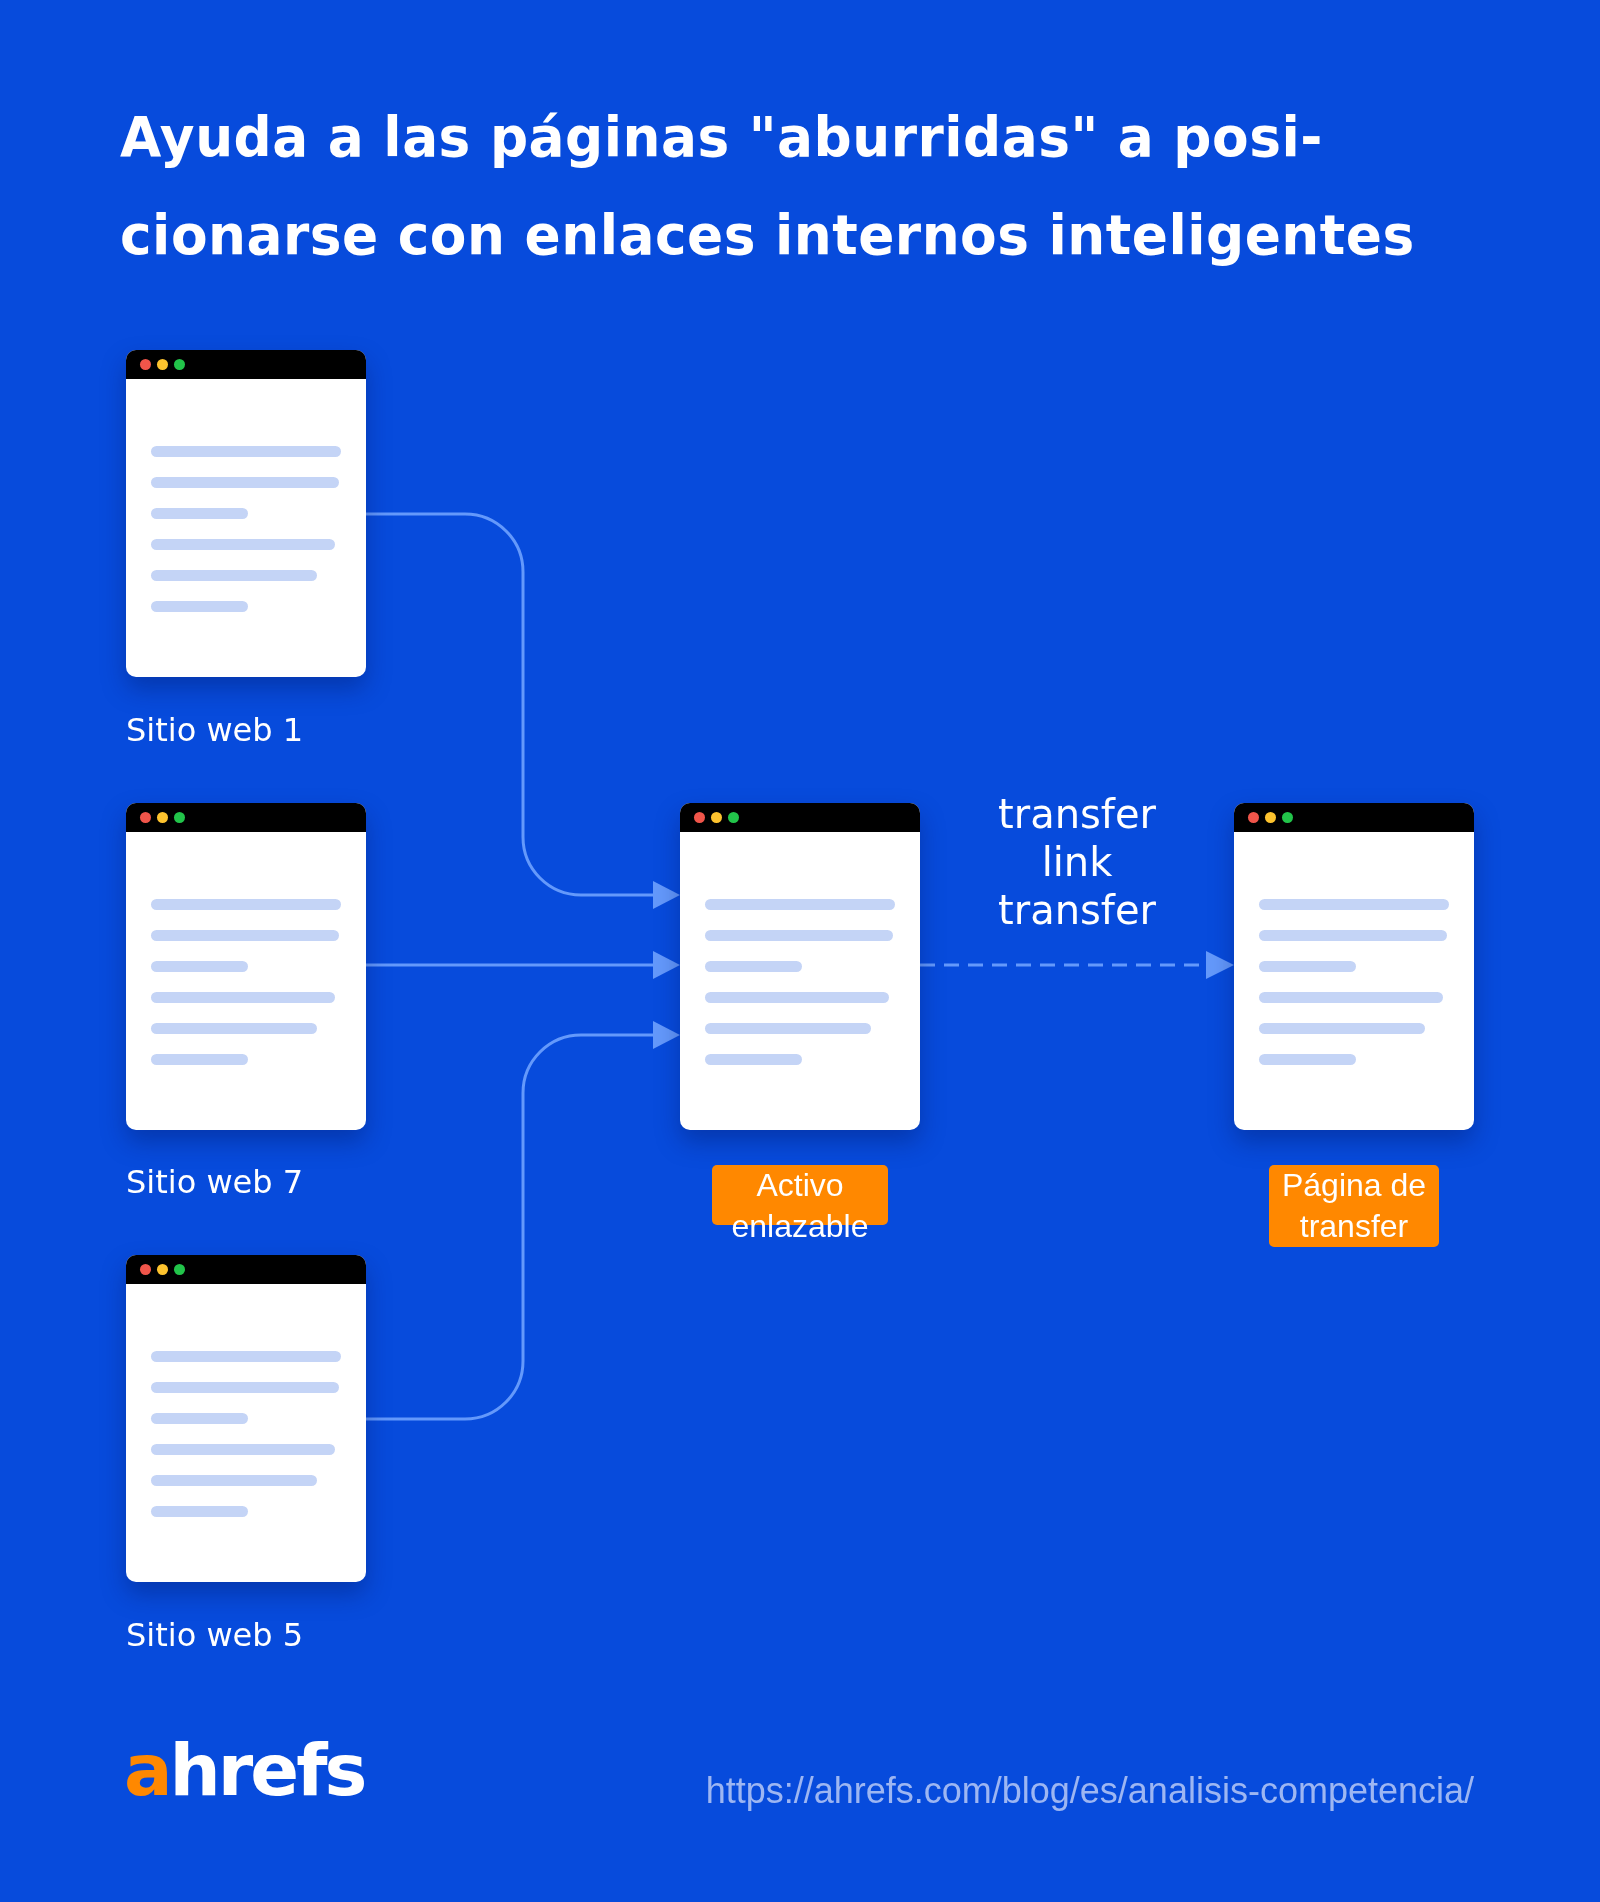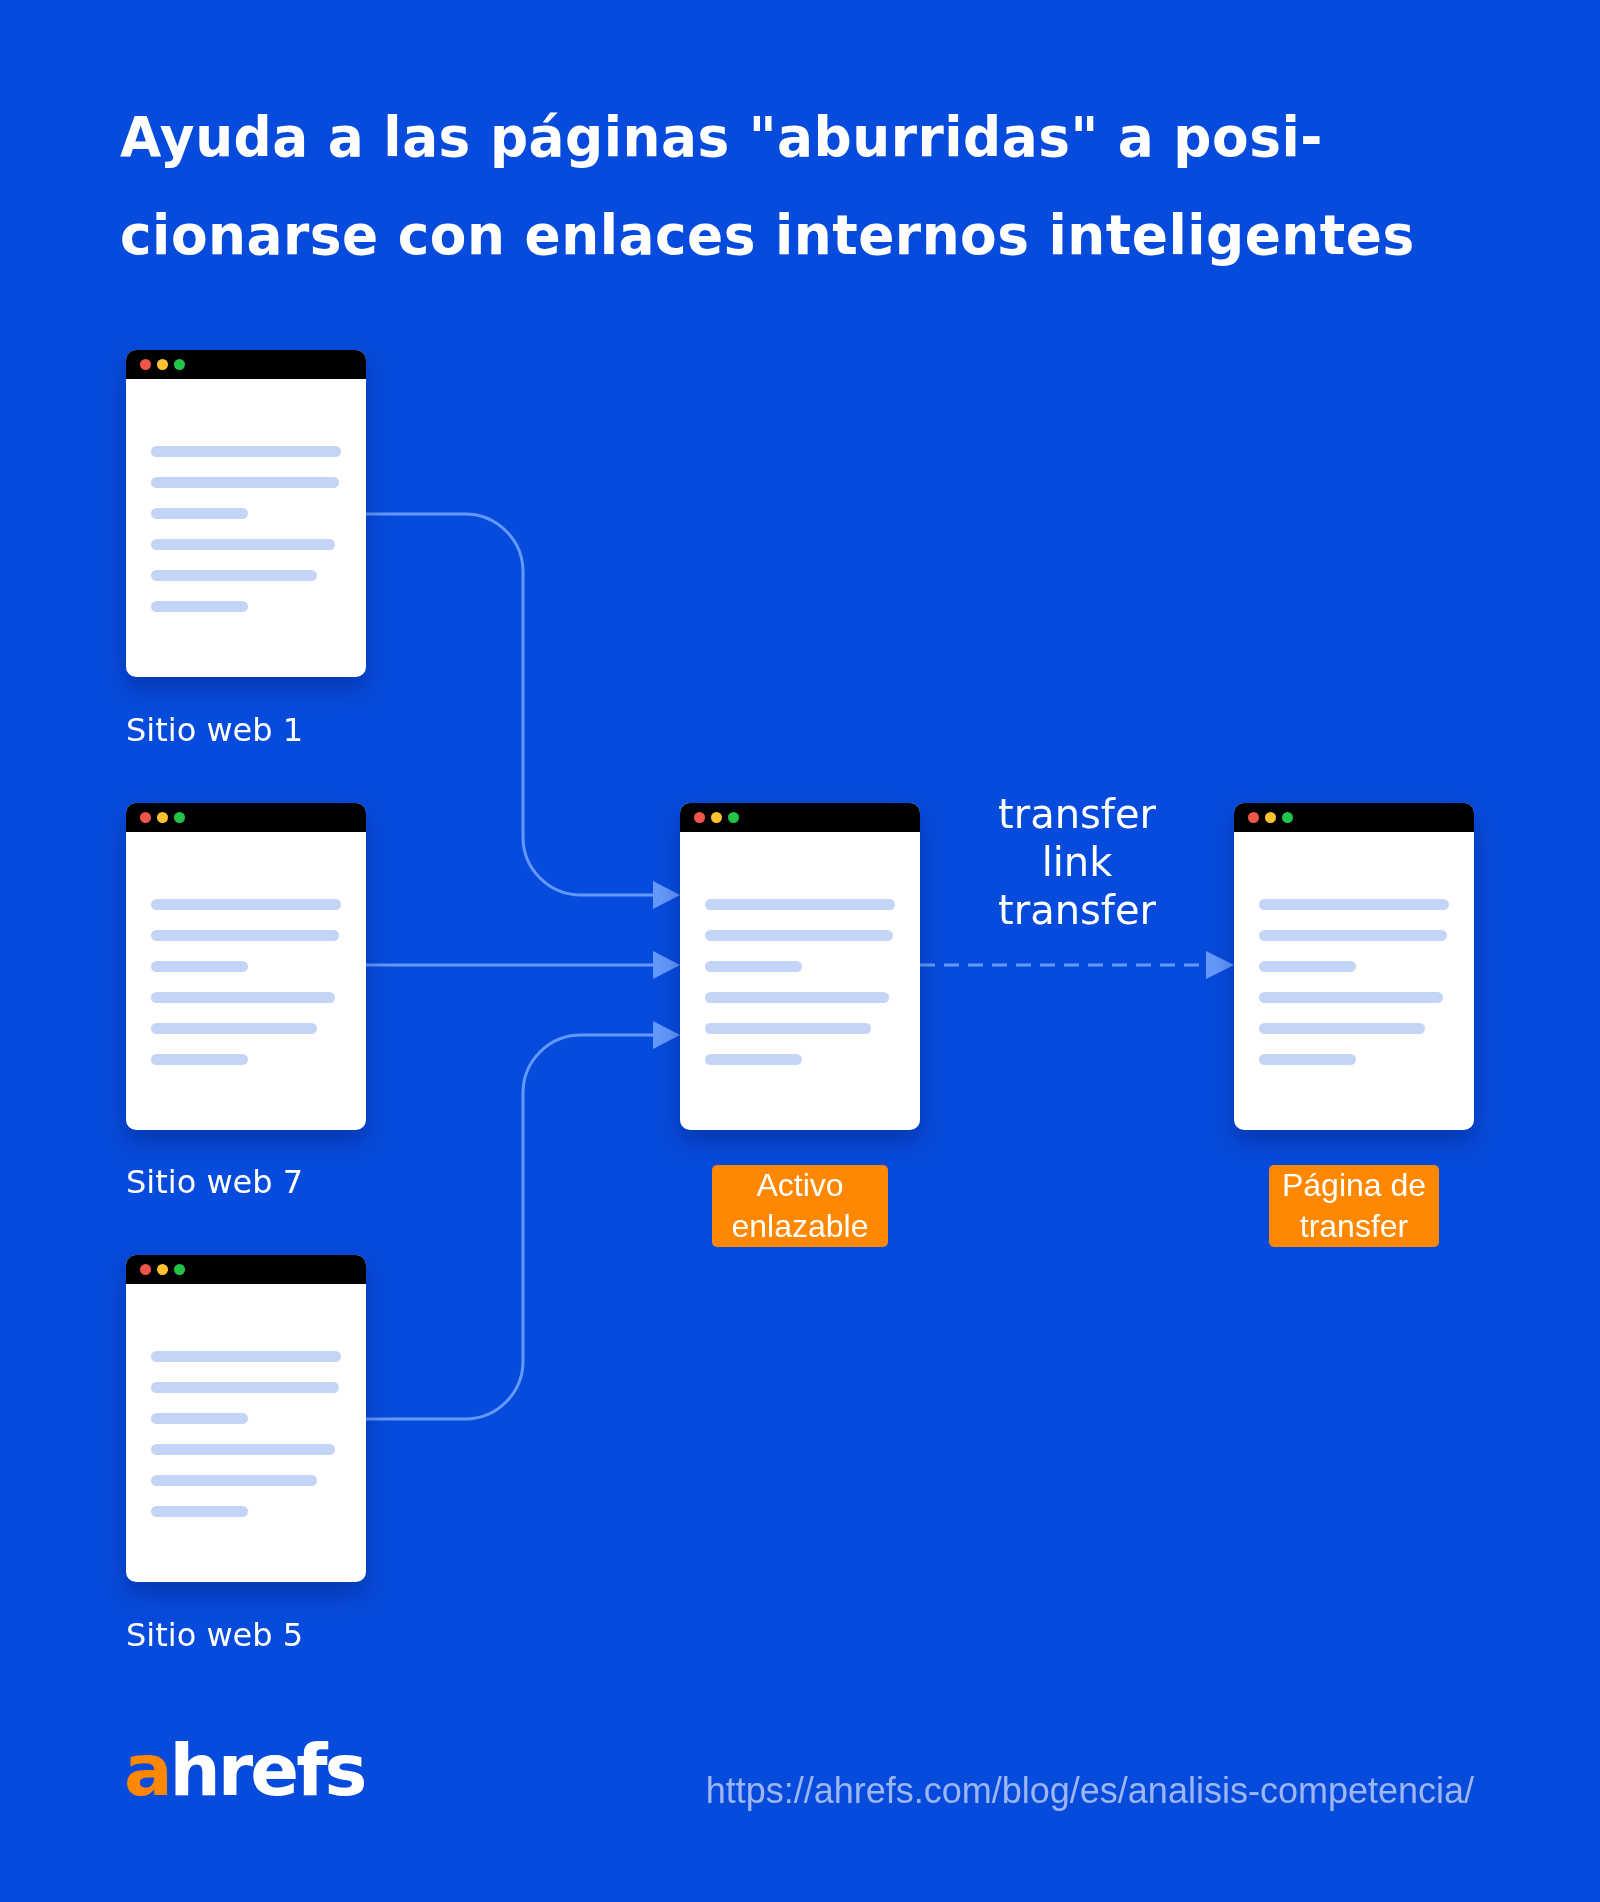--- a/index.html
+++ b/index.html
@@ -131,21 +131,21 @@
     <span class="dot y"></span>
     <span class="dot g"></span>
   </div>
   <div class="line" style="top:96px; width:190px;"></div>
   <div class="line" style="top:127px; width:188px;"></div>
   <div class="line" style="top:158px; width:97px;"></div>
   <div class="line" style="top:189px; width:184px;"></div>
   <div class="line" style="top:220px; width:166px;"></div>
   <div class="line" style="top:251px; width:97px;"></div>
 </div>
-<div class="tag" style="left:712px; top:1165px; width:176px; height:82px;">
+<div class="tag" style="left:712px; top:1165px; width:176px; height:60px;">
   <div>Activo</div>
   <div>enlazable</div>
 </div>
 
 <div class="transfer">
   <div>transfer</div>
   <div>link</div>
   <div>transfer</div>
 </div>
 

